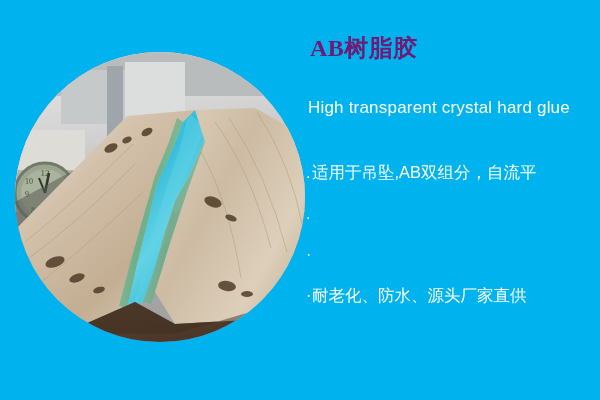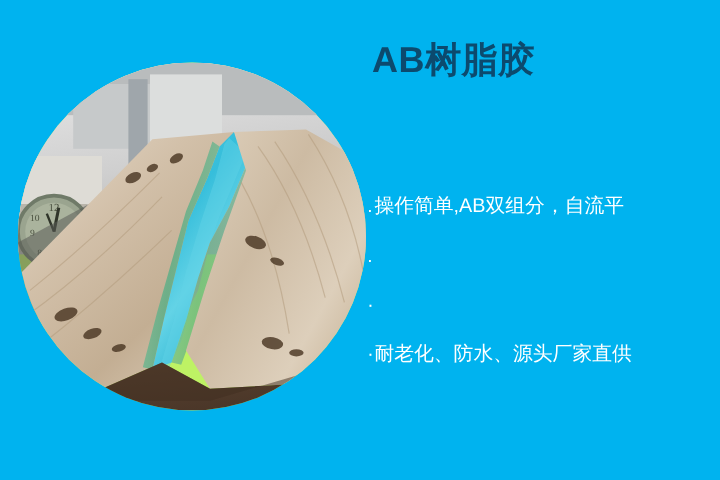--- a/index.html
+++ b/index.html
@@ -23,21 +23,21 @@
 
   
   #photo-circle {
     position: absolute;
     left: 15px;
     top: 52px;
     width: 290px;
     height: 290px;
     border-radius: 50%;
     overflow: hidden;
-    background: #bef264;
+    background: #a3a3a3;
   }
 
   .photo-svg {
     display: block;
     width: 290px;
     height: 290px;
   }
 
   
   #text-col {
@@ -45,26 +45,27 @@
     left: 306px;
     top: 0;
     width: 294px;
     height: 400px;
   }
 
   #headline {
     position: absolute;
     left: 4px;
     top: 36px;
-    font-size: 30px;
+    font-size: 24px;
     font-weight: bold;
-    color: #0c4a6e;
+    color: #701a75;
     letter-spacing: 0.5px;
     white-space: nowrap;
     line-height: 1;
+    font-family: Liberation Serif, serif;
   }
 
   #subhead {
     position: absolute;
     left: 2px;
     top: 99px;
     font-size: 17px;
     color: #ffffff;
     white-space: nowrap;
     line-height: 1;
@@ -210,25 +211,26 @@
 
       <path d="M0 262 L70 272 L120 250 L160 272 L230 268 L290 232 L290 290 L0 290 Z" fill="url(#edgeGrad)"></path>
       <path d="M0 262 L70 272 L120 250 L160 272 L230 268 L290 232 L290 244 L160 282 L70 282 L0 272 Z" fill="#3f2d20" opacity="0.5"></path>
     </svg>
   </div>
 
   <div id="text-col">
 
     <div id="headline">AB树脂胶</div>
 
+    <div id="subhead">High transparent crystal hard glue</div>
 
     <ul id="feature-list">
       <li>
         <span class="bullet-dot">.</span>
-        <span class="feature-text">操作简单,AB双组分，自流平</span>
+        <span class="feature-text">适用于吊坠,AB双组分，自流平</span>
       </li>
       <li>
         <span class="bullet-dot">.</span>
       </li>
       <li>
         <span class="bullet-dot">·</span>
       </li>
       <li>
         <span class="bullet-dot">·</span>
         <span class="feature-text">耐老化、防水、源头厂家直供</span>

